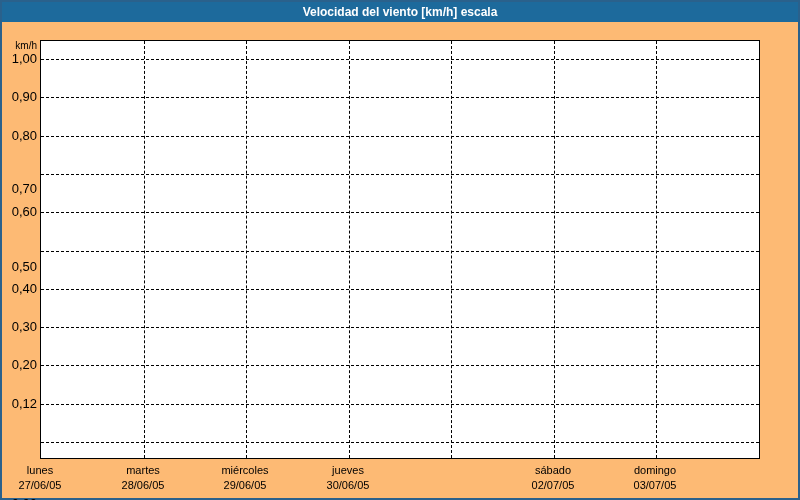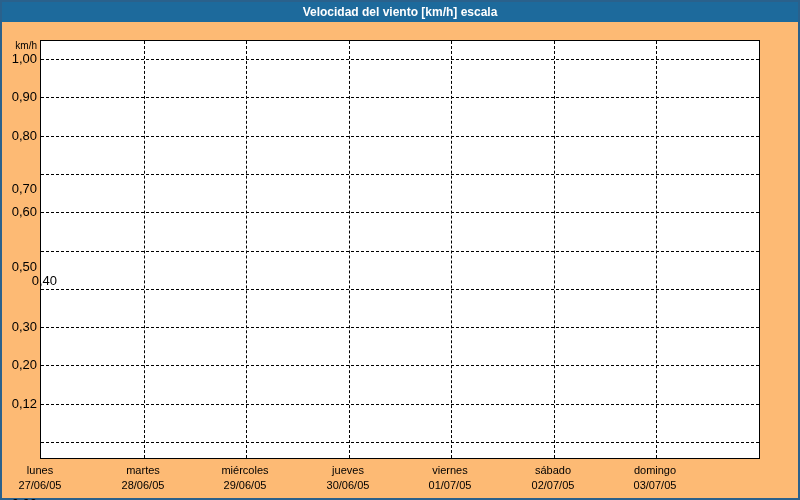--- a/index.html
+++ b/index.html
@@ -80,21 +80,21 @@
     </div>
 
   <div class="y-labels" id="ylabels">
     <div class="y-unit">km/h</div>
   <div class="y-tick" style="top: 50px;">1,00</div>
       <div class="y-tick" style="top: 88px;">0,90</div>
       <div class="y-tick" style="top: 127px;">0,80</div>
       <div class="y-tick" style="top: 180px;">0,70</div>
       <div class="y-tick" style="top: 203px;">0,60</div>
       <div class="y-tick" style="top: 258px;">0,50</div>
-      <div class="y-tick" style="top: 272px; padding-left: 20px;">0,40</div>
+      <div class="y-tick" style="top: 280px;">0,40</div>
       <div class="y-tick" style="top: 318px;">0,30</div>
       <div class="y-tick" style="top: 356px;">0,20</div>
       <div class="y-tick" style="top: 395px;">0,12</div>
       <div class="y-tick" style="top: 455px; margin-top: 40px;">0,00</div>
     </div>
 
   <div class="x-labels" id="xlabels">
       <div class="x-cat" style="left: -17px;">
         <span class="day">lunes</span>
         <span class="date">27/06/05</span>
@@ -104,24 +104,20 @@
         <span class="date">28/06/05</span>
       </div>
       <div class="x-cat" style="left: 188px;">
         <span class="day">miércoles</span>
         <span class="date">29/06/05</span>
       </div>
       <div class="x-cat" style="left: 291px;">
         <span class="day">jueves</span>
         <span class="date">30/06/05</span>
       </div>
-      <div class="x-cat" style="left: 393px;">
-        <span class="day">viernes</span>
-        <span class="date">01/07/05</span>
-      </div>
       <div class="x-cat" style="left: 496px;">
         <span class="day">sábado</span>
         <span class="date">02/07/05</span>
       </div>
       <div class="x-cat" style="left: 598px;">
         <span class="day">domingo</span>
         <span class="date">03/07/05</span>
       </div>
     </div>
 </div>

